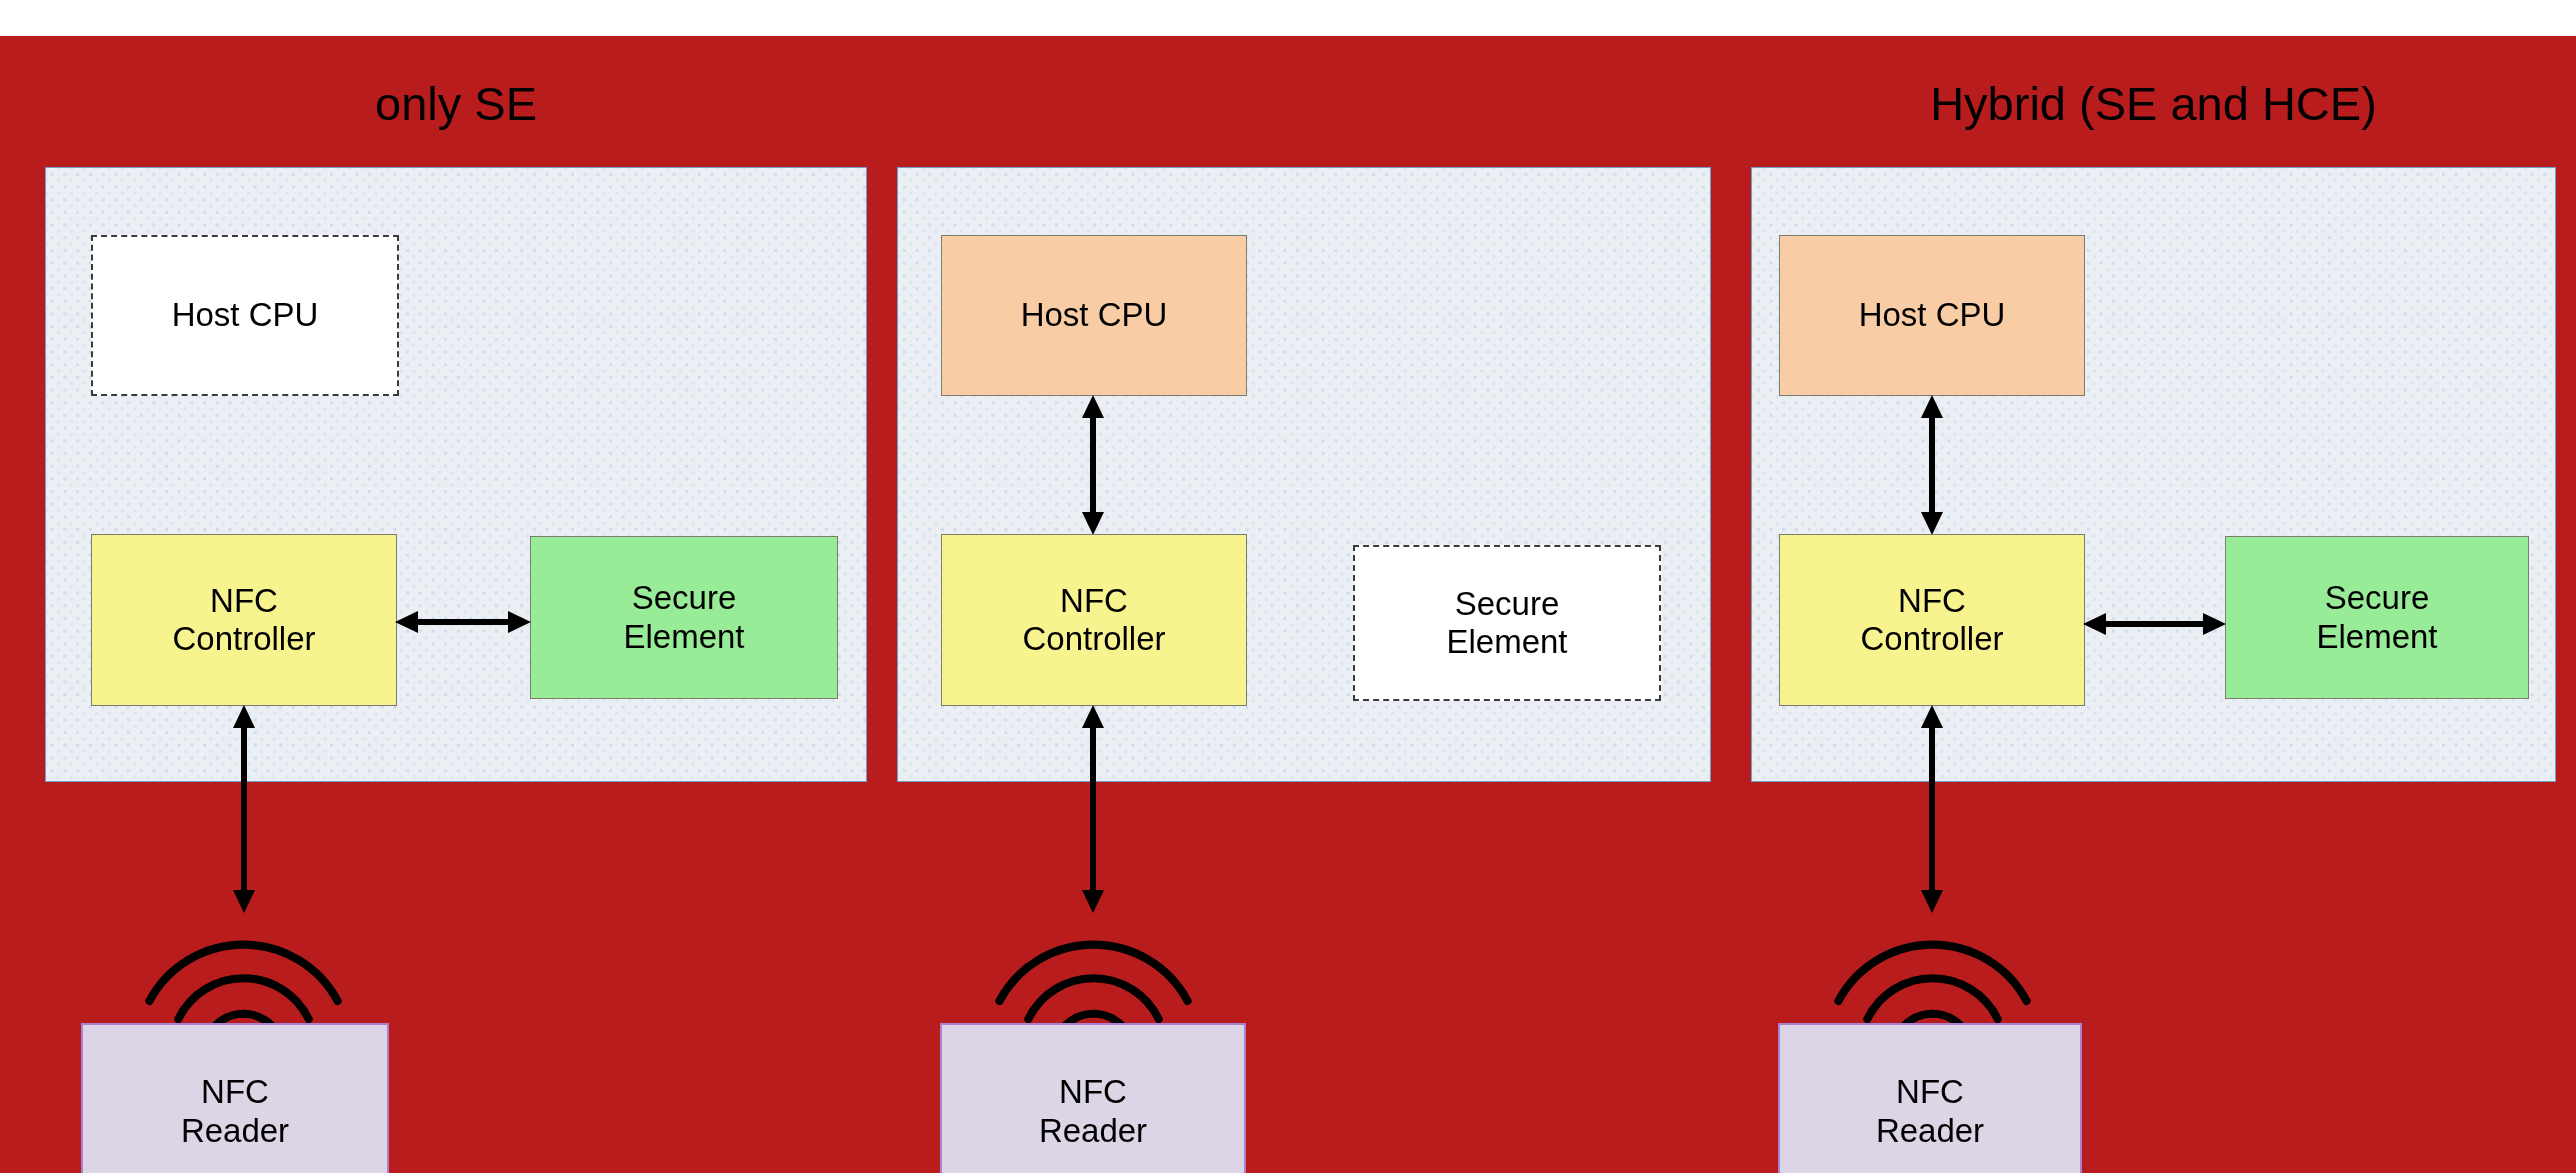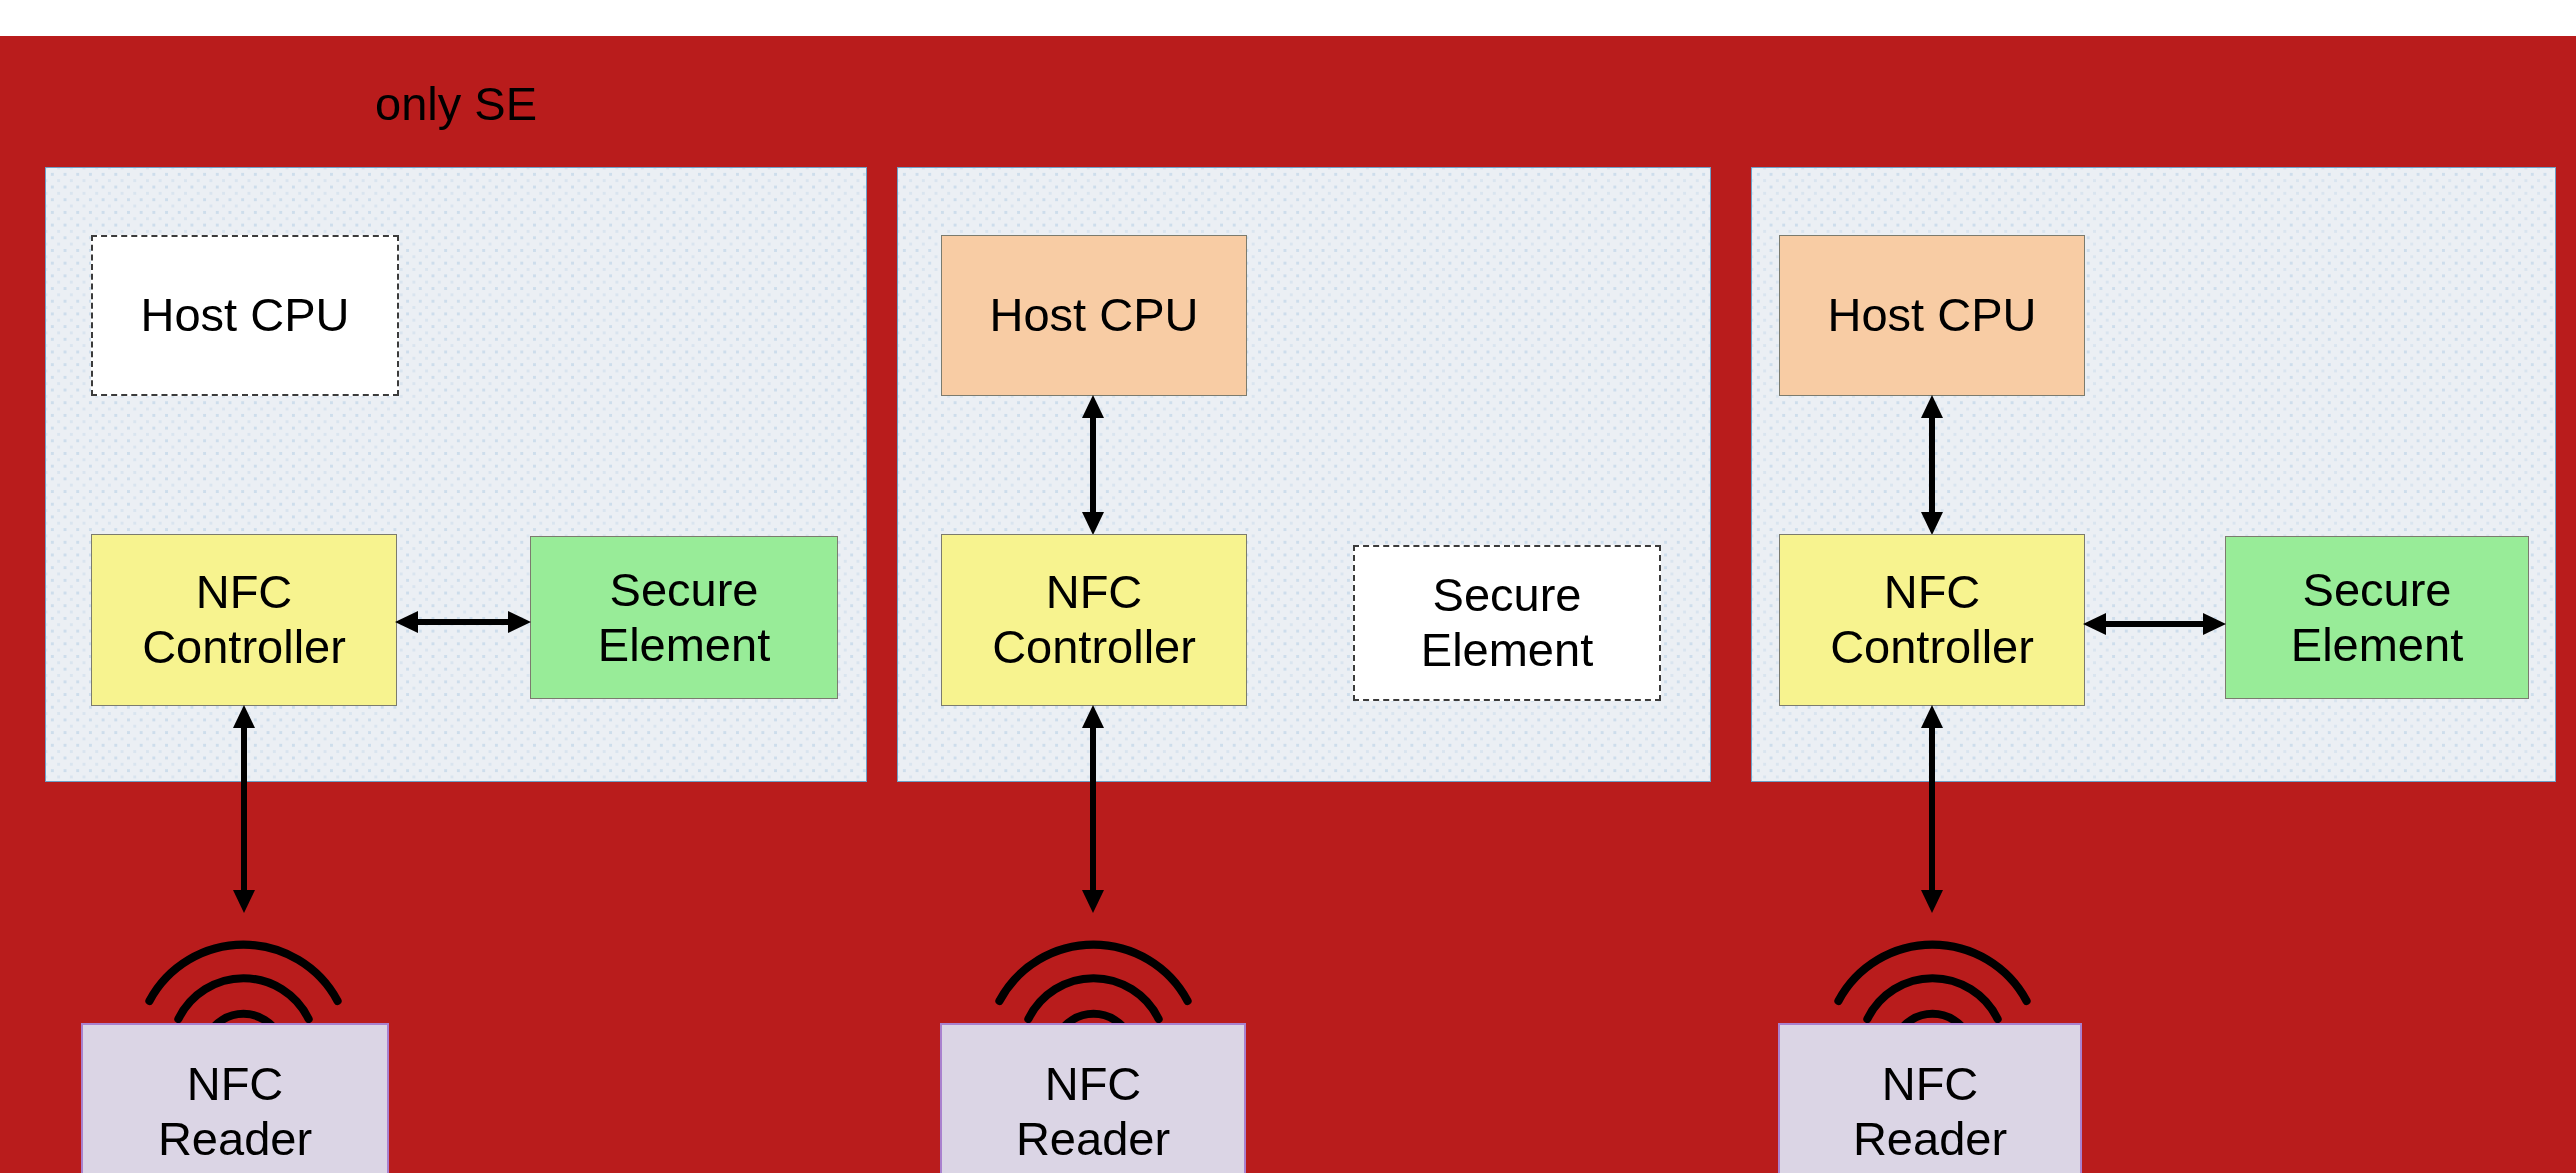--- a/index.html
+++ b/index.html
@@ -28,21 +28,21 @@
       radial-gradient(rgba(137,180,216,0.18) 1.4px, transparent 1.5px);
     background-size:12.7px 12.7px,12.7px 12.7px;
     background-position:0 0,6.3px 6.3px;
     border:1.8px solid var(--panel_border,#6FA0C7);
   }
   .box{
     position:absolute;
     box-sizing:border-box;
     display:flex;align-items:center;justify-content:center;
     text-align:center;
-    font-size:47px;
+    font-size:33px;
   }
   .solid{border:1.8px solid var(--box_border,#7B7B6E);}
   .yellow{background:var(--nfc_yellow,#F7F38F);}
   .green{background:var(--secure_green,#98EC98);}
   .orange{background:var(--host_cpu_orange,#F8CCA4);}
   .dashed{border:2.7px dashed var(--dashed_border,#3B3B3B);background:#ffffff;}
   .purple{background:var(--reader_purple,#DBD5E5);border:2.7px solid var(--reader_border,#A981CE);}
   .ln{display:block;line-height:1.16;}
   
   .varrow{position:absolute;width:6.3px;background:var(--arrow,#000);}
@@ -69,20 +69,21 @@
   }
   .wifi{position:absolute;}
   .wifi path{fill:none;stroke:var(--arrow,#000);stroke-width:9;stroke-linecap:round;}
 </style>
 </head>
 <body>
 
 <div id="stage">
 
   <div class="ptitle" style="left:45px;width:822px">only SE</div>
+  <div class="ptitle" style="left:1751px;width:805px">Hybrid (SE and HCE)</div>
 
   <div class="panel" style="left:45px;top:131px;width:822px;height:615px"></div>
   <div class="panel" style="left:897px;top:131px;width:814px;height:615px"></div>
   <div class="panel" style="left:1751px;top:131px;width:805px;height:615px"></div>
 
   <div class="box dashed" style="left:91px;top:199px;width:308px;height:161px">
     <div>
         <span class="ln">Host CPU</span>
       </div>
   </div>

